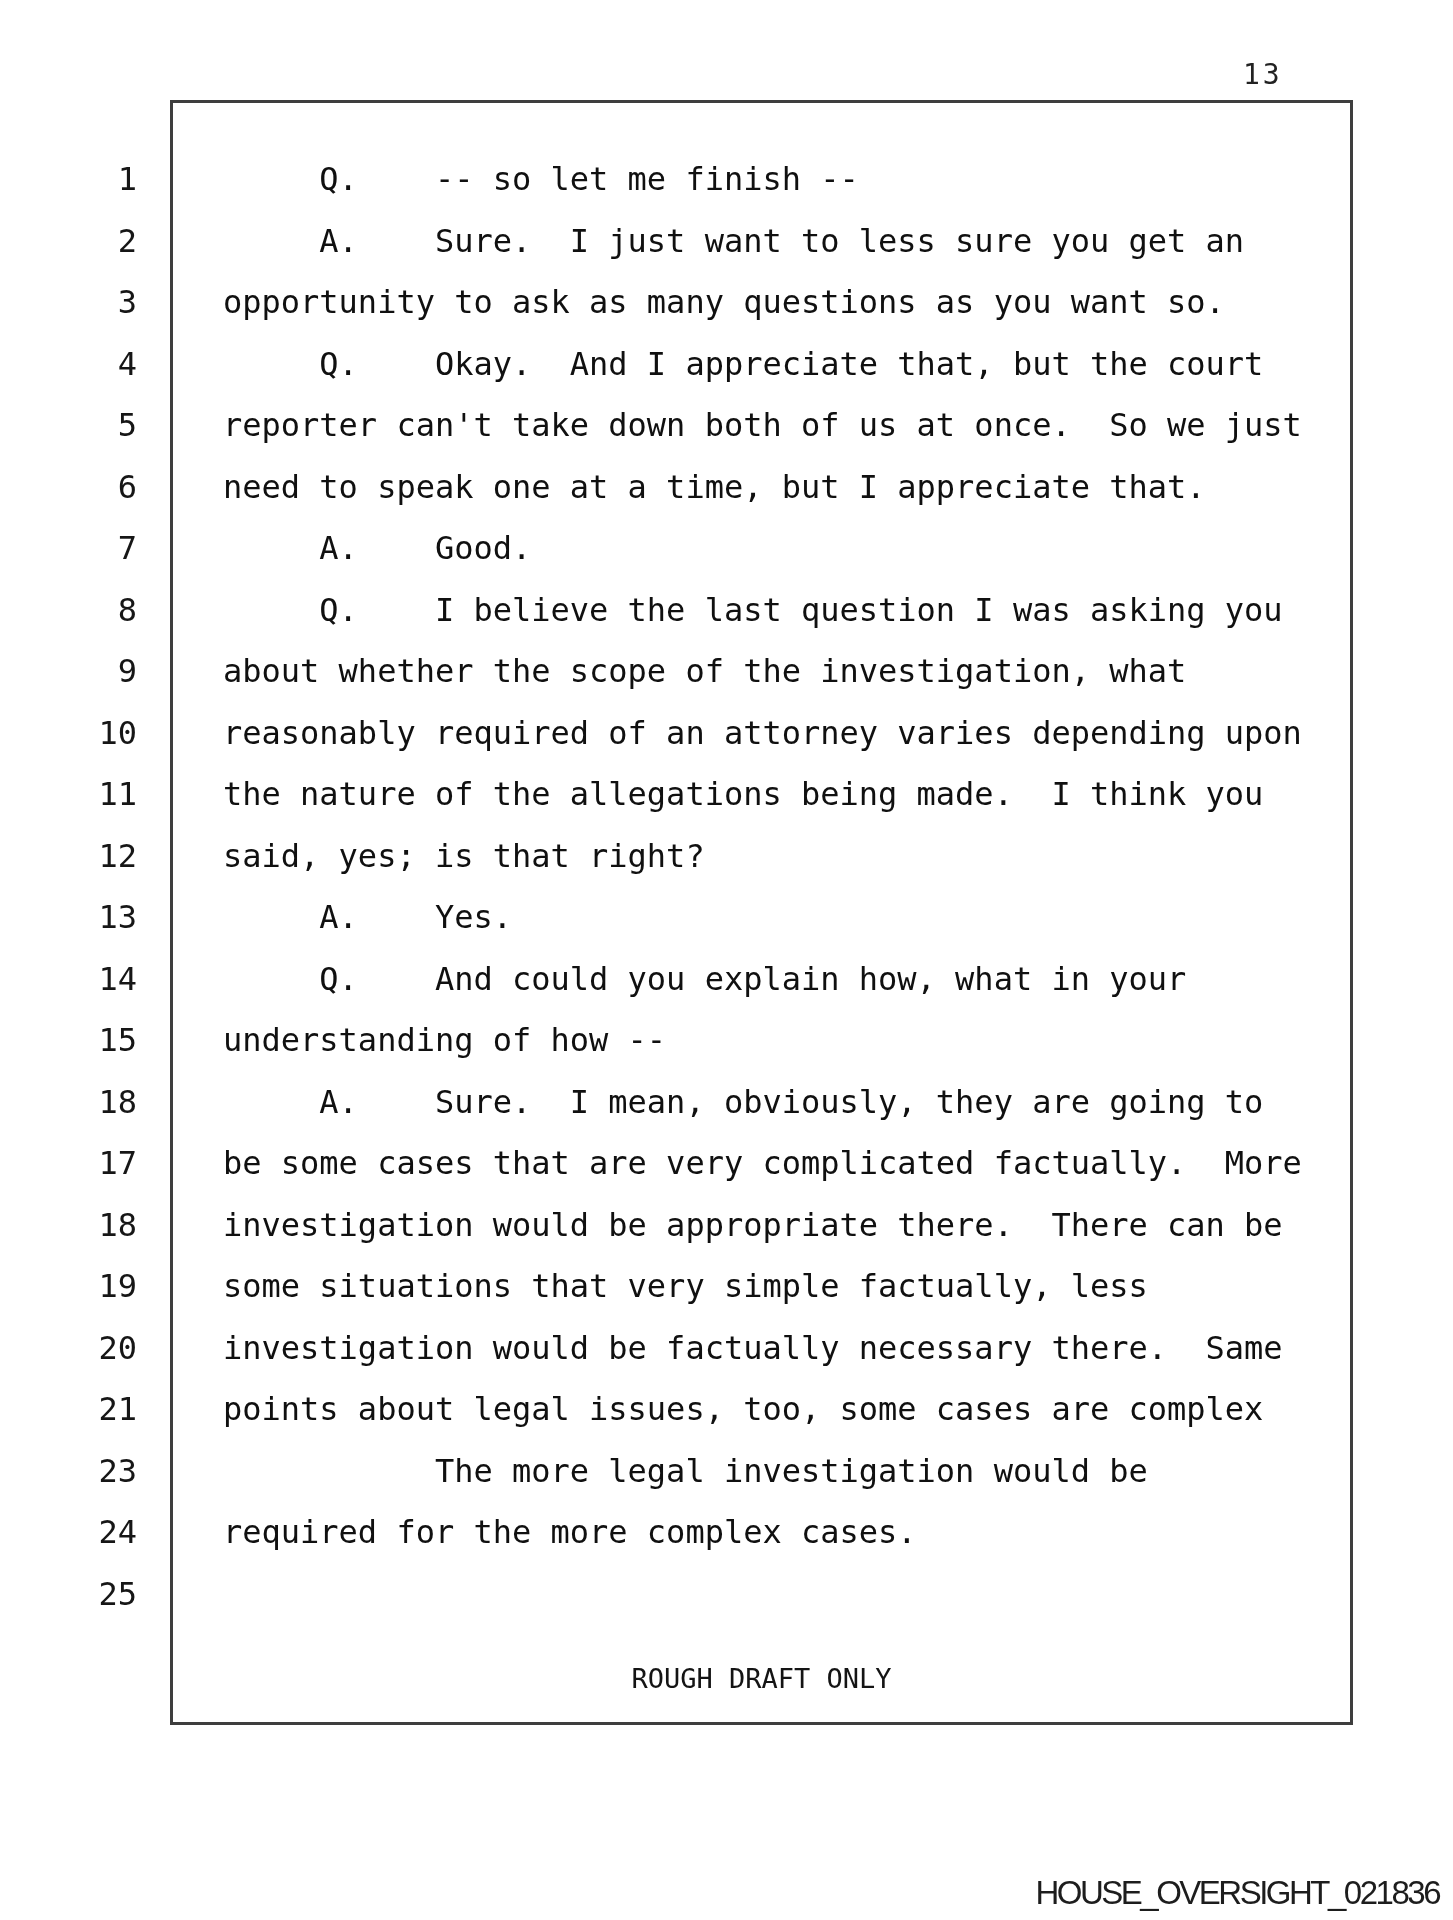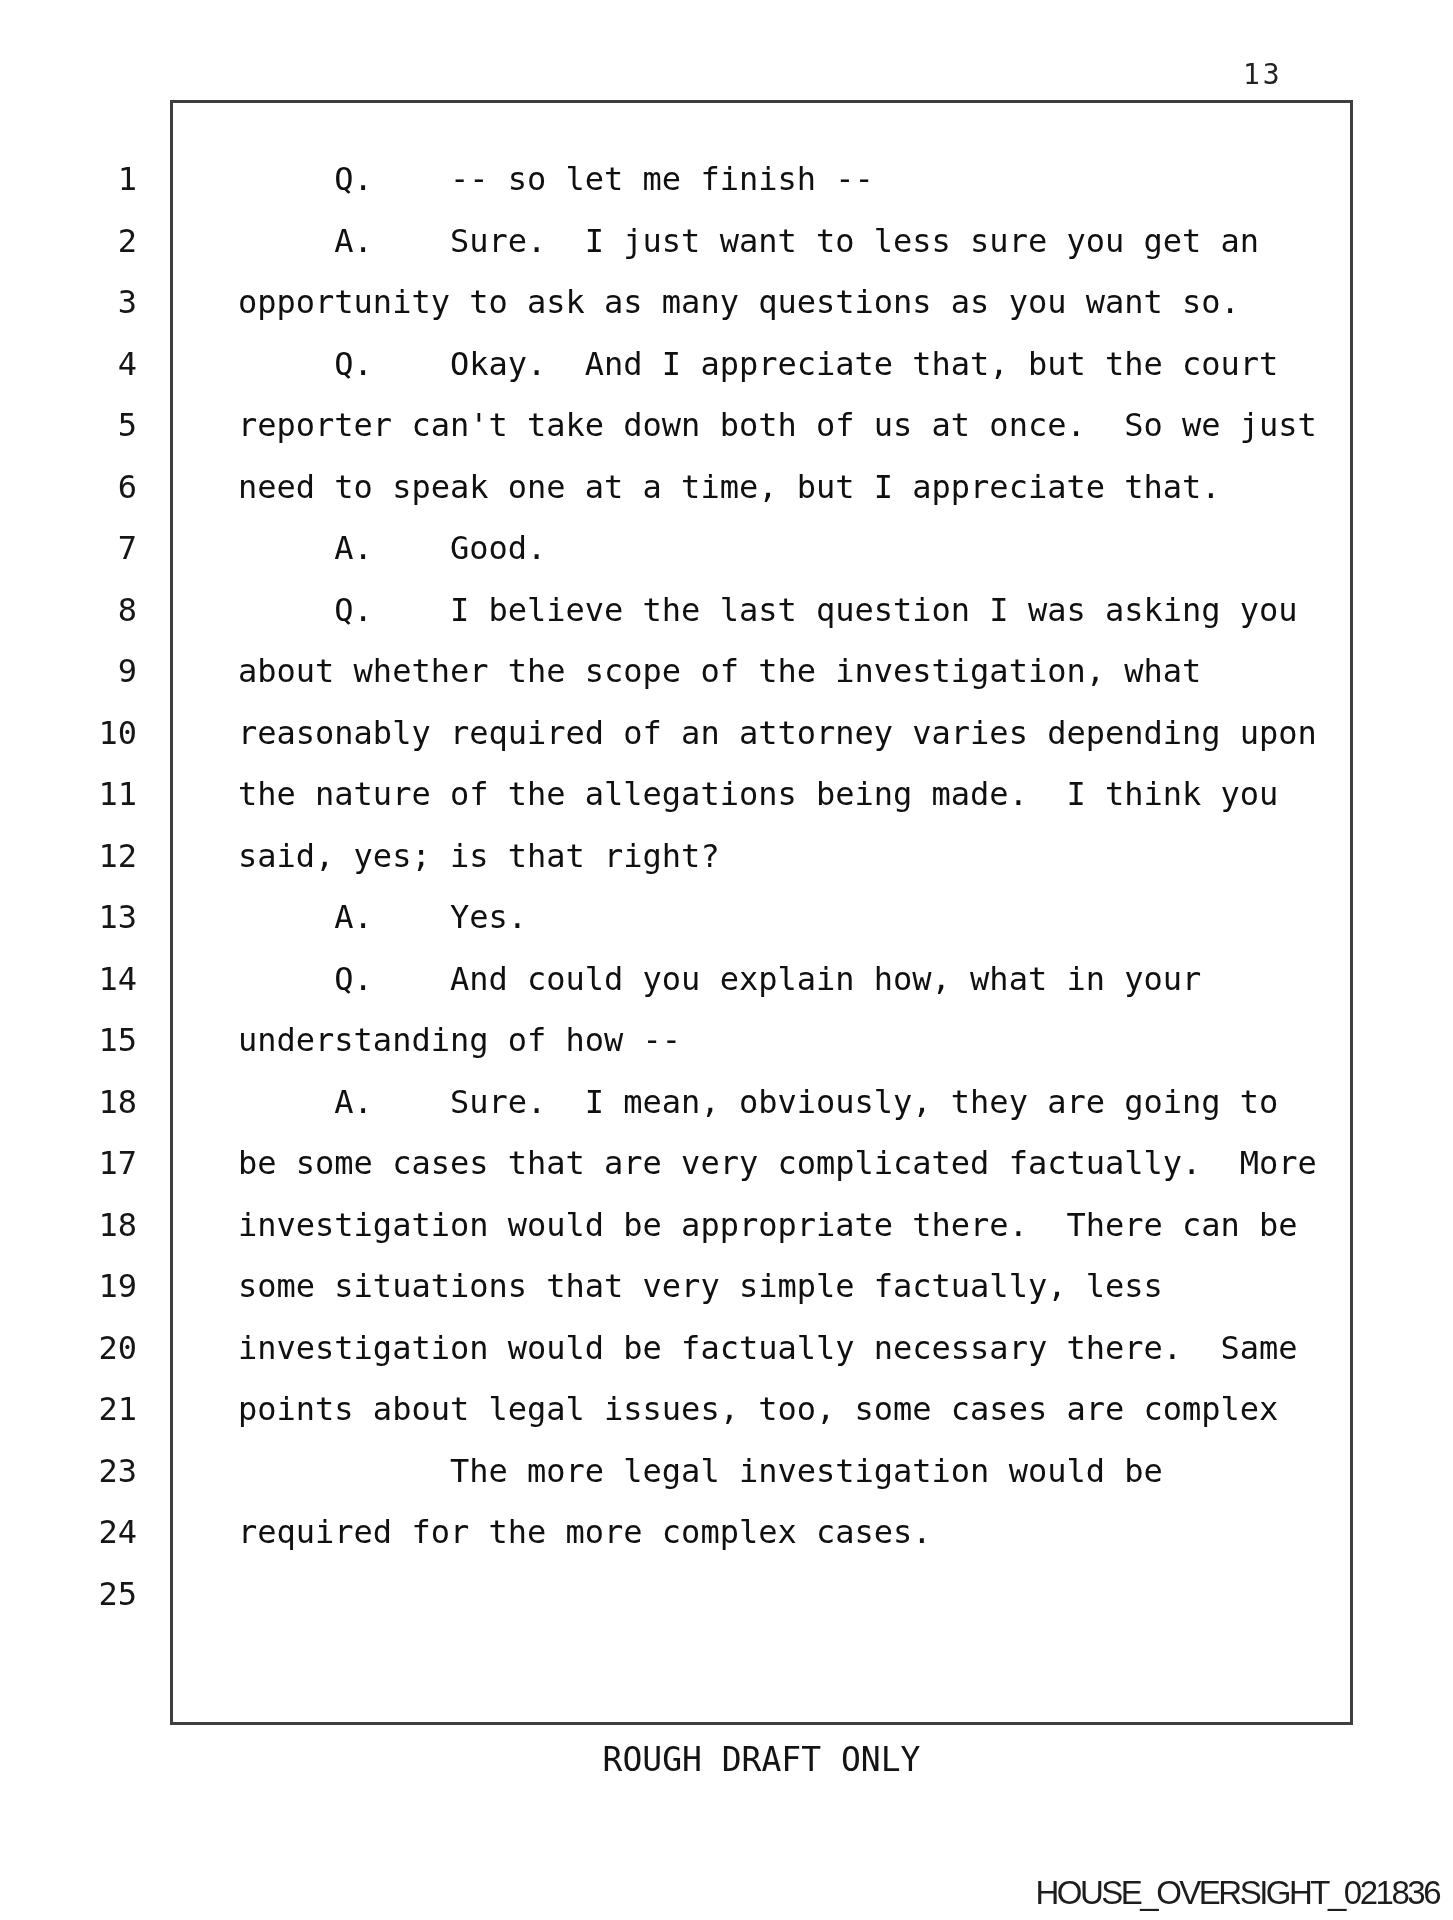--- a/index.html
+++ b/index.html
@@ -49,31 +49,31 @@
   .t-num {
     position: absolute;
     left: 0;
     top: 0;
     width: 137px;
     text-align: right;
     color: #161616;
   }
   .t-text {
     position: absolute;
-    left: 238px;
+    left: 223px;
     top: 0;
     color: #101010;
   }
   .rough-draft-stamp {
     position: absolute;
-    top: 1740px;
+    top: 1663px;
     left: 170px;
     width: 1183px;
     text-align: center;
-    font-size: 33px;
+    font-size: 27px;
     color: #141414;
     white-space: pre;
   }
   .document-id-stamp {
     position: absolute;
     top: 1874px;
     right: 14px;
     font-family: "Liberation Sans", sans-serif;
     font-size: 33px;
     letter-spacing: -2.5px;

